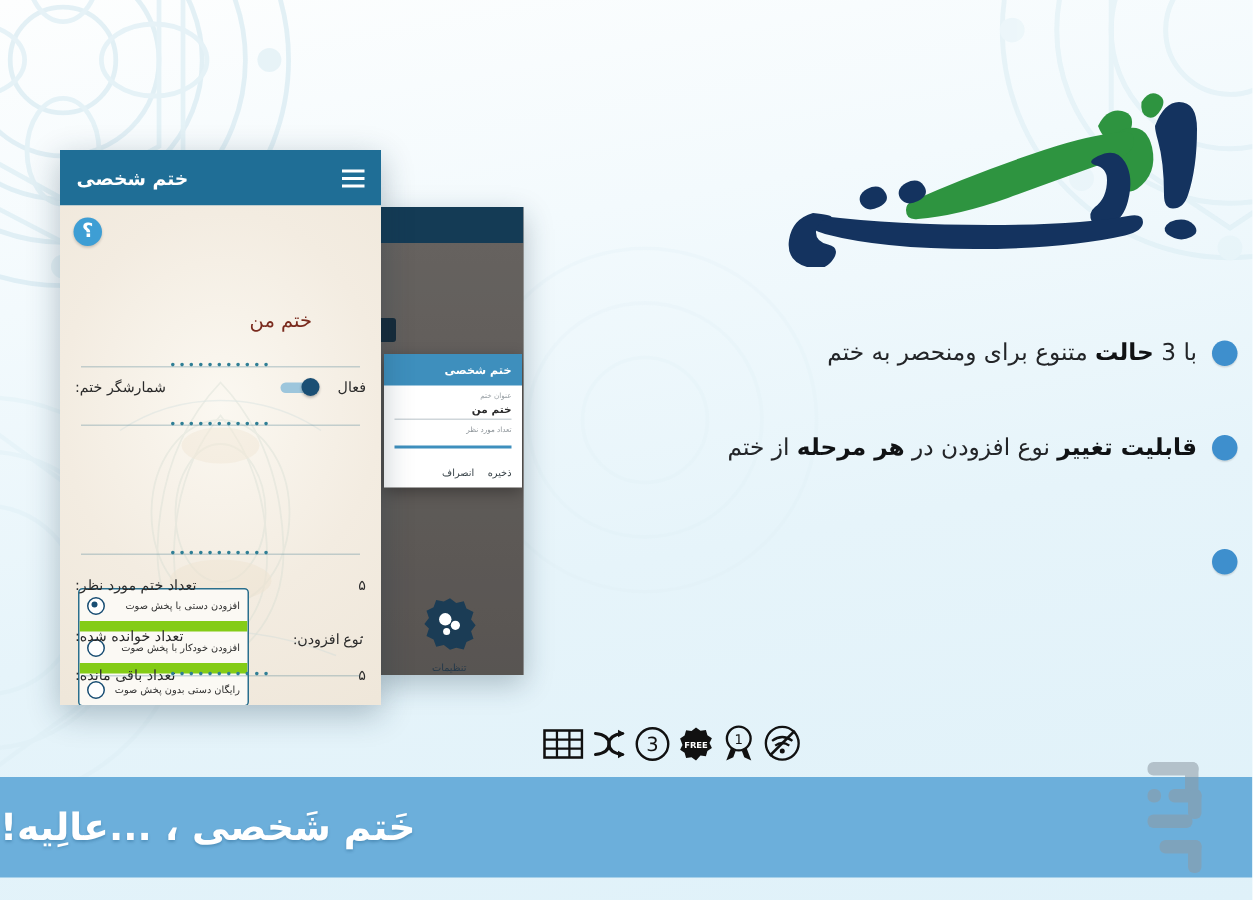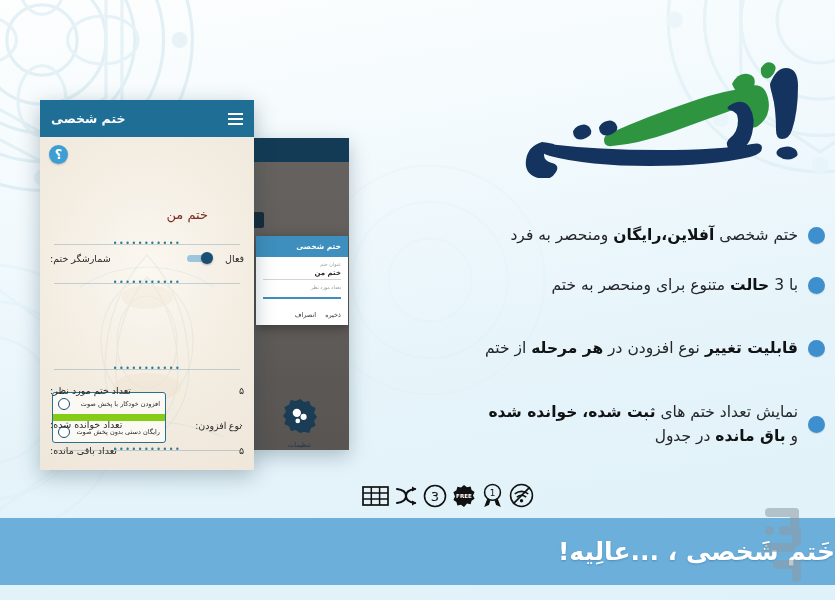--- a/index.html
+++ b/index.html
@@ -196,21 +196,21 @@
   .dlg-acts span{font-size:6.5px;color:#2f3a40;}
   .gear-wrap{
     position:absolute;left:50%;transform:translateX(-50%);top:236px;
     display:flex;flex-direction:column;align-items:center;gap:3px;
   }
   .gear-wrap .cap{font-size:6.5px;color:#22384a;direction:rtl;text-align:center;}
 
   
   .banner{
     position:absolute;left:0;top:518px;width:835px;height:67px;
-    background:#6cafdb;display:flex;align-items:center;justify-content:flex-start;
+    background:#6cafdb;display:flex;align-items:center;justify-content:flex-end;
   }
   .banner-text{
     color:#ffffff;font-size:25px;font-weight:bold;direction:rtl;
     text-shadow:0 1px 2px rgba(0,60,100,.25);
     font-family:"DejaVu Sans",sans-serif;
   }
   .banner-mark{
     position:absolute;right:24px;top:498px;width:52px;height:92px;opacity:.55;
   }
   .banner-mark svg{display:block;}
@@ -314,35 +314,30 @@
         <path d="M214 56 q12 -6 18 4 q6 10 2 26 q-3 12 -12 16 q-8 4 -12 -2 q-3 -6 2 -10 q8 -6 8 -18 q0 -8 -8 -10 q-6 -2 2 -6z"></path>
         <path d="M30 96 q50 6 112 6 q60 0 92 -6 q10 -2 10 4 q0 6 -12 9 q-40 9 -100 9 q-62 0 -100 -10 q-10 -3 -10 -7 q0 -5 8 -5z"></path>
         <path d="M24 94 q-14 4 -16 18 q-2 14 12 18 q12 4 18 -6 q4 -7 -4 -9 q-8 -2 -8 -8 q0 -7 8 -9 q8 -2 -10 -4z"></path>
         <path d="M60 78 q8 -4 12 2 q4 6 -4 10 q-8 4 -12 -2 q-3 -6 4 -10z"></path>
         <path d="M86 74 q8 -4 12 2 q4 6 -4 10 q-8 4 -12 -2 q-3 -6 4 -10z"></path>
       </g>
     </svg>
   </div>
 
   <div class="bullets">
-    <div class="bullet-row r1">
-      <div class="dot"></div>
-      <div class="b-text"><span>ختم شخصی </span><b>آفلاین،رایگان</b><span> ومنحصر به فرد</span></div>
-    </div>
     <div class="bullet-row r3">
       <div class="dot"></div>
       <div class="b-text"><span>با 3 </span><b>حالت</b><span> متنوع برای ومنحصر به ختم</span></div>
     </div>
     <div class="bullet-row r4">
       <div class="dot"></div>
       <div class="b-text"><b>قابلیت تغییر</b><span> نوع افزودن در </span><b>هر مرحله</b><span> از ختم</span></div>
     </div>
     <div class="bullet-row r5">
       <div class="dot"></div>
-      <div class="b-text"><span>نمایش تعداد ختم های </span><b>ثبت شده،</b><span> </span><b>خوانده شده</b><span> و </span><b>باق مانده</b><span> در جدول</span></div>
     </div>
   </div>
 
   <div class="icon-strip">
     <span>
       <svg width="25" height="25" viewBox="0 0 24 24">
         <g fill="none" stroke="#111" stroke-width="1.5">
           <circle cx="12" cy="12" r="10.5"></circle>
           <path d="M5.5 10.5 q6.5 -5 13 0"></path>
           <path d="M7.5 13.5 q4.5 -3.4 9 0"></path>
@@ -485,20 +480,24 @@
       </div>
 
       <div class="divider" style="top:141px">
         <span>•••••••••••</span>
       </div>
 
       <div class="addtype-label">نوع افزودن:</div>
 
       <div class="radio-box">
         <div class="radio-item">
+          <span class="radio-o on"></span>
+          <span class="radio-t">افزودن دستی با پخش صوت</span>
+        </div>
+        <div class="radio-item">
           <span class="radio-o"></span>
           <span class="radio-t">افزودن خودکار با پخش صوت</span>
         </div>
         <div class="radio-item">
           <span class="radio-o"></span>
           <span class="radio-t">رایگان دستی بدون پخش صوت</span>
         </div>
       </div>
 
       <div class="divider" style="top:227px">

